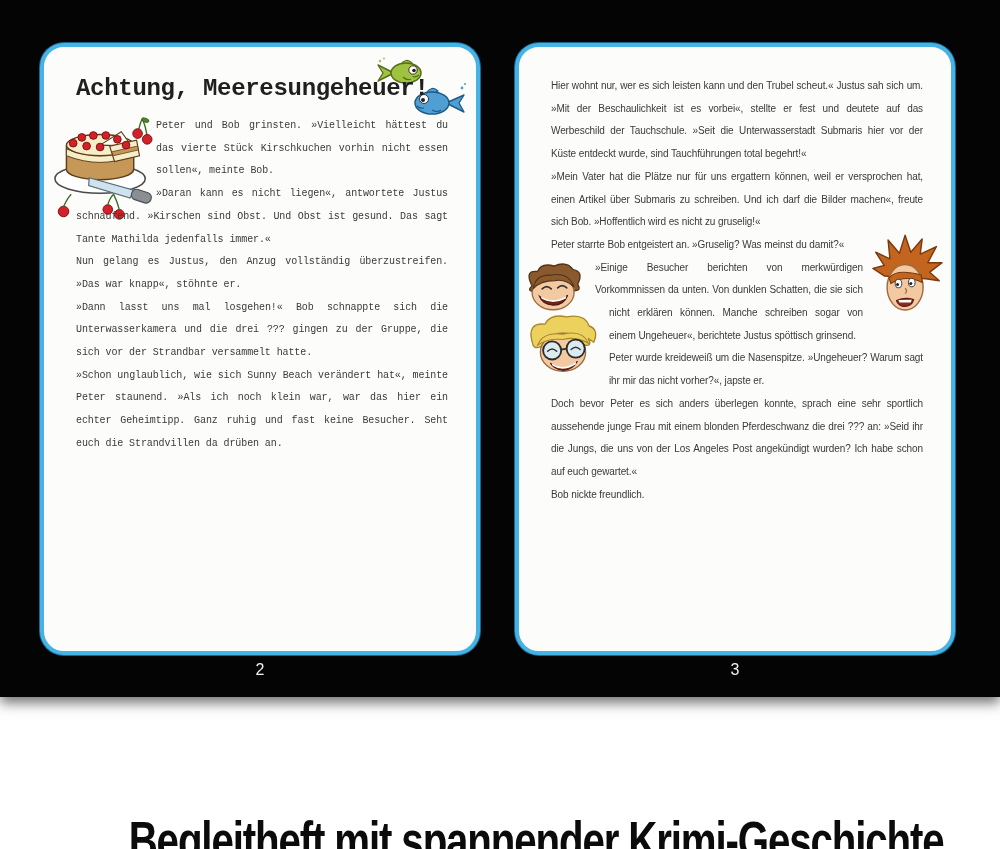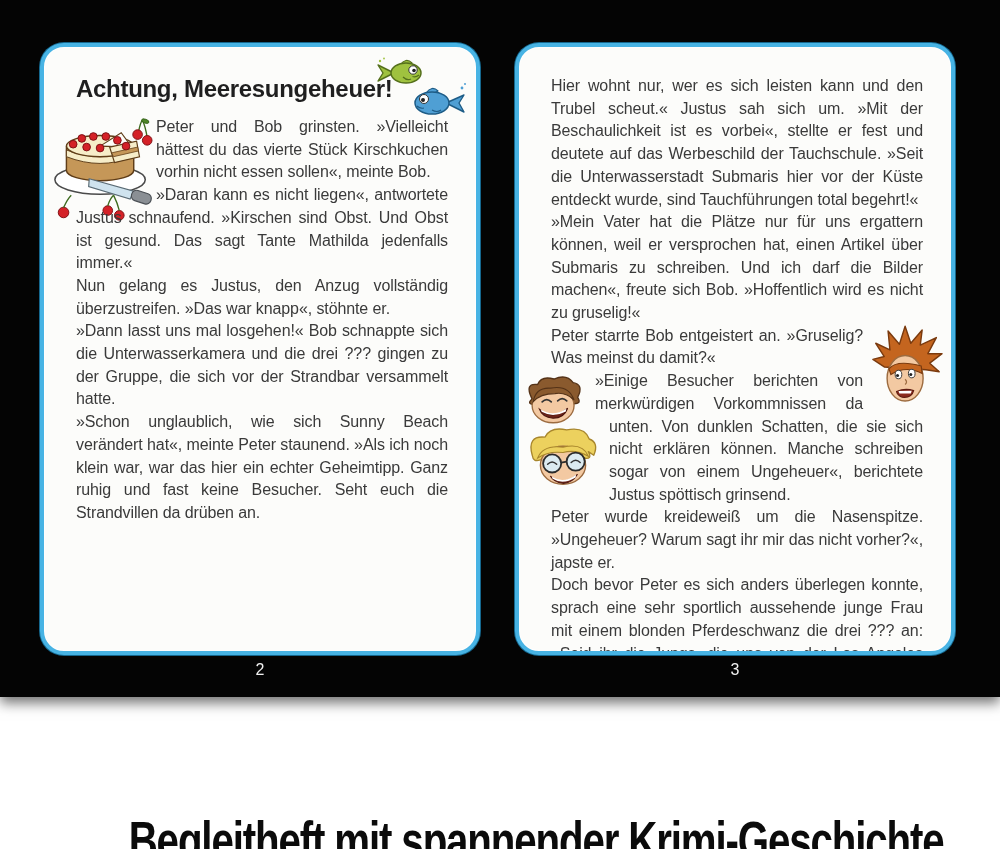--- a/index.html
+++ b/index.html
@@ -22,37 +22,37 @@
   .page {
     position: absolute; top: 43px;
     width: 440px; height: 612px;
     box-sizing: border-box;
     background: #fcfcfa;
     border: 4px solid #47b3e4;
     border-radius: 24px;
     box-shadow: 0 0 0 1px #15688f, inset 0 0 0 1px rgba(255,255,255,0.7);
     overflow: hidden;
   }
-  .page-left  { left: 40px; }
+  .page-left  { left: 40px; font-family: Liberation Mono, monospace; }
   .page-right { left: 515px; }
 
   .page-inner-left  { padding: 22px 28px 0 32px; position: relative; }
   .page-inner-right { padding: 28px 28px 0 32px; position: relative; }
 
   .story-title {
     margin: 6px 0 13px 0;
     font-size: 24px;
     font-weight: 700;
     color: #1f1f1f;
     letter-spacing: -0.3px;
   }
 
   .body-text p {
     margin: 0;
-    font-size: 16px;
+    font-size: 10px;
     line-height: 22.7px;
     letter-spacing: -0.1px;
     color: #3a3a3a;
     text-align: justify;
   }
 
   
   .float-ill { shape-margin: 6px; }
   .cake-float   { float: left;  width: 96px; height: 88px; margin: 2px 8px 0 -24px; }
   .peter-float  { float: right; width: 72px; height: 70px; margin: 0 -20px 0 8px; }
@@ -234,21 +234,21 @@
               <path d="M40 42 L46 41" stroke="#2b2b2b" stroke-width="2"></path>
               <path d="M25 44 q5 -5 10 0" fill="none" stroke="#333" stroke-width="1.6" stroke-linecap="round"></path>
               <path d="M51 42 q5 -5 10 0" fill="none" stroke="#333" stroke-width="1.6" stroke-linecap="round"></path>
               <path d="M28 57 Q42 69 58 55 Q52 65 42 65 Q32 64 28 57 Z" fill="#6d241a" stroke="#4a150d" stroke-width="1.2"></path>
               <path d="M29.5 57.5 Q42 66 56.5 55.5 L56 58.5 Q42 67 30.5 60 Z" fill="#ffffff"></path>
             </svg>
           </div>
 
           <p>»Einige Besucher berichten von merkwürdigen Vorkommnissen da unten. Von dunklen Schatten, die sie sich nicht erklären können. Manche schreiben sogar von einem Ungeheuer«, berichtete Justus spöttisch grinsend.</p>
           <p>Peter wurde kreideweiß um die Nasenspitze. »Ungeheuer? Warum sagt ihr mir das nicht vorher?«, japste er.</p>
-          <p>Doch bevor Peter es sich anders überlegen konnte, sprach eine sehr sportlich aussehende junge Frau mit einem blonden Pferdeschwanz die drei ??? an: »Seid ihr die Jungs, die uns von der Los Angeles Post angekündigt wurden? Ich habe schon auf euch grinsend.«</p>
+          <p>Doch bevor Peter es sich anders überlegen konnte, sprach eine sehr sportlich aussehende junge Frau mit einem blonden Pferdeschwanz die drei ??? an: »Seid ihr die Jungs, die uns von der Los Angeles Post angekündigt wurden? Ich habe schon auf euch gewartet.«</p>
           <p>Bob nickte freundlich.</p>
 
         </div>
       </div>
     </div>
 
     <div class="page-number page-number-left">2</div>
     <div class="page-number page-number-right">3</div>
   </div>
 

